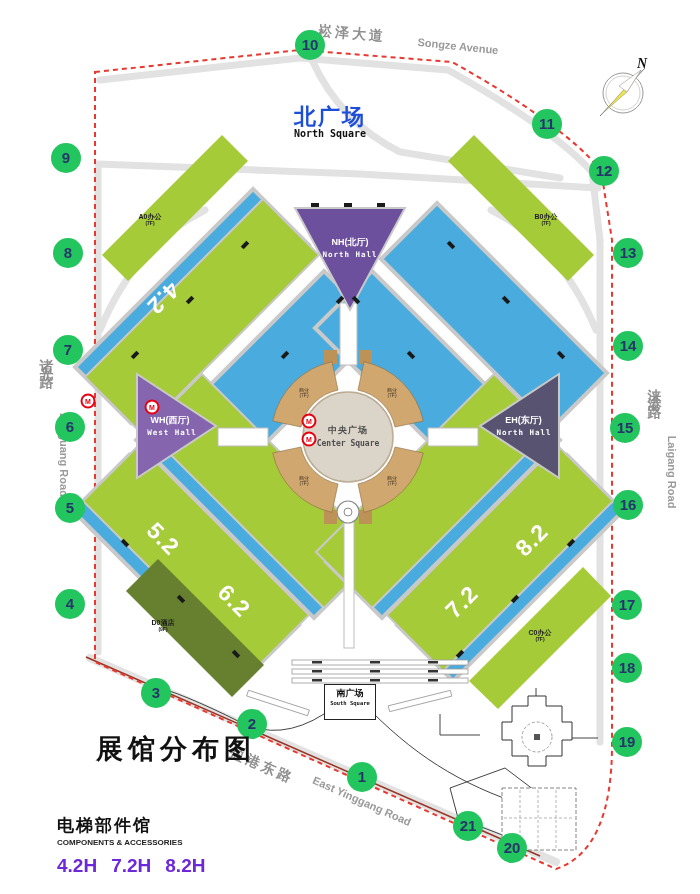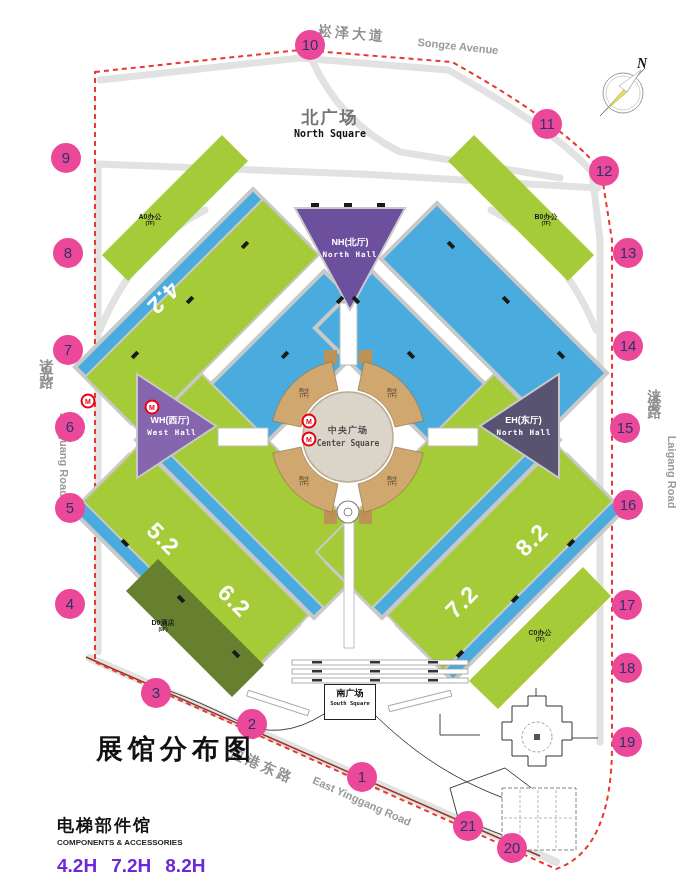--- a/index.html
+++ b/index.html
@@ -5,32 +5,32 @@
   html,body{margin:0;padding:0;background:#fff;}
   #stage{position:relative;width:700px;height:894px;background:#fff;overflow:hidden;
          font-family:"Liberation Sans","DejaVu Sans",sans-serif;}
   #mapsvg{position:absolute;left:0;top:0;}
   .lbl{position:absolute;transform:translate(-50%,-50%);white-space:nowrap;text-align:center;}
   .road-zh{color:#8f8f8f;font-size:14px;letter-spacing:3px;font-weight:bold;}
   .road-en{color:#9a9a9a;font-size:11px;font-weight:bold;}
   .vzh{writing-mode:vertical-rl;text-orientation:upright;color:#8f8f8f;font-size:14px;
        letter-spacing:8px;font-weight:bold;}
   .ven{color:#9a9a9a;font-size:11px;font-weight:bold;transform:translate(-50%,-50%) rotate(90deg);}
-  .sq-zh{font-size:17px;font-weight:bold;color:#737373;letter-spacing:2px;}
+  .sq-zh{font-size:22px;font-weight:bold;color:#1d4ed8;letter-spacing:2px;}
   .sq-en{font-size:10px;font-weight:bold;color:#111;font-family:"DejaVu Sans Mono",monospace;}
   .hallnum{font-size:23px;font-weight:bold;color:#fff;letter-spacing:1px;}
   .tri-code{font-size:9px;font-weight:bold;color:#fff;}
   .tri-en{font-size:7.5px;font-weight:bold;color:#fff;font-family:"DejaVu Sans Mono",monospace;letter-spacing:1px;}
   .ctr-zh{font-size:9px;font-weight:bold;color:#4d4d4d;letter-spacing:1px;}
   .ctr-en{font-size:8px;font-weight:bold;color:#4d4d4d;font-family:"DejaVu Sans Mono",monospace;}
   .biz{font-size:5px;color:#3f3222;line-height:5px;}
   .off-l{font-size:7px;font-weight:bold;color:#1c1c1c;line-height:6px;}
   .off-f{font-size:5px;color:#1c1c1c;}
-  .gate{position:absolute;width:30px;height:30px;border-radius:50%;background:#ec4899;
-        color:#27356b;font-weight:normal;font-size:15px;line-height:30px;text-align:center;}
+  .gate{position:absolute;width:30px;height:30px;border-radius:50%;background:#22c55e;
+        color:#27356b;font-weight:bold;font-size:15px;line-height:30px;text-align:center;}
   .southbox{position:absolute;left:324px;top:684px;width:50px;height:32px;background:#fff;
         border:1px solid #222;text-align:center;padding-top:2px;}
   .southbox .z{font-size:9px;font-weight:bold;color:#111;}
   .southbox .e{font-size:5.5px;font-weight:bold;color:#111;font-family:"DejaVu Sans Mono",monospace;}
   .metro{position:absolute;width:11px;height:11px;border-radius:50%;background:#fff;
         border:2px solid #e60012;color:#e60012;font-size:7px;font-weight:bold;line-height:11px;
         text-align:center;transform:translate(-50%,-50%);}
   .title-zh{position:absolute;left:76px;top:731px;font-size:27px;font-weight:bold;color:#111;letter-spacing:5px;margin-left:20px;}
   .title-en{position:absolute;left:77px;top:766px;font-size:21px;font-weight:bold;color:#1a1a1a;letter-spacing:1px;}
   .leg{position:absolute;top:814px;}

